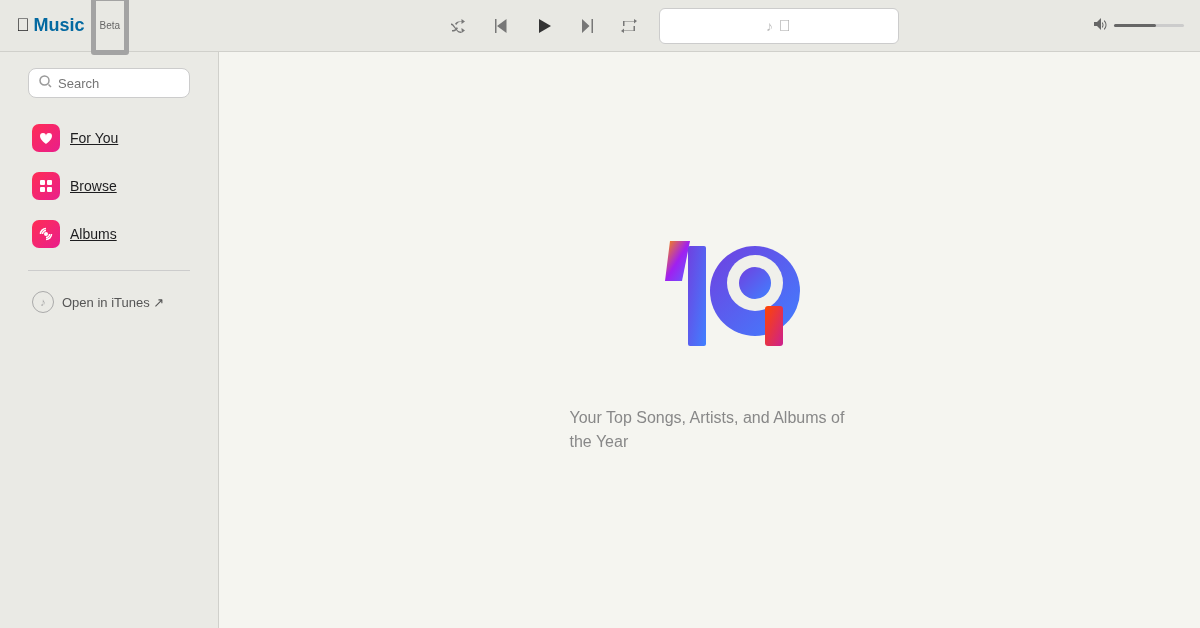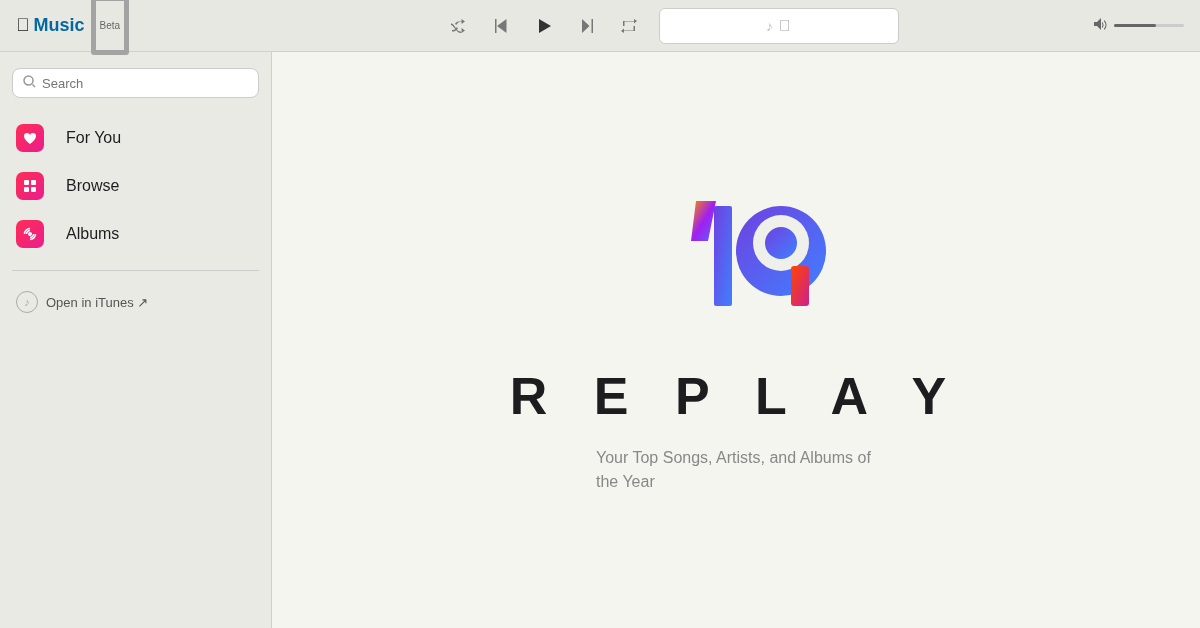--- a/index.html
+++ b/index.html
@@ -106,24 +106,24 @@
 
     
     .main-layout {
       display: flex;
       flex: 1;
       overflow: hidden;
     }
 
     
     .sidebar {
-      width: 272px;
+      width: 219px;
       background: #eaeae5;
       border-right: 1px solid #d0d0cb;
-      padding: 16px 0;
+      padding: 16px 16px;
       flex-shrink: 0;
       overflow-y: auto;
     }
     .search-bar {
       margin: 0 12px 16px 12px;
       background: #fff;
       border: 1px solid #ccc;
       border-radius: 8px;
       display: flex;
       align-items: center;
@@ -136,27 +136,28 @@
       background: transparent;
       outline: none;
       font-size: 13px;
       color: #333;
       width: 100%;
     }
     .nav-items { padding: 0 4px; }
     .nav-item {
       display: flex;
       align-items: center;
-      gap: 22px;
+      gap: 10px;
       padding: 10px 12px;
       border-radius: 8px;
       cursor: pointer;
       color: #1d1d1f;
-      font-size: 16px;
+      font-size: 14px;
       font-weight: 500;
+      text-decoration: underline;
     }
     .nav-icon {
       width: 28px;
       height: 28px;
       border-radius: 7px;
       display: flex;
       align-items: center;
       justify-content: center;
       font-size: 14px;
       color: #fff;
@@ -355,17 +356,16 @@
         <polygon points="60,15 80,15 72,55 55,55" fill="url(#grad1)"></polygon>
 
         <rect x="78" y="20" width="18" height="100" fill="url(#grad2)" rx="2"></rect>
 
         <circle cx="145" cy="65" r="45" fill="url(#grad2)"></circle>
         <circle cx="145" cy="57" r="28" fill="#f0f0eb"></circle>
         <circle cx="145" cy="57" r="16" fill="url(#grad2)"></circle>
 
         <rect x="155" y="80" width="18" height="40" fill="url(#grad3)" rx="3"></rect>
       </svg>
-      <div class="replay-title">R E P L A Y</div>
       <div class="replay-subtitle">Your Top Songs, Artists, and Albums of the Year</div>
     </div>
   </div>
 </div>
 
 </body></html>

